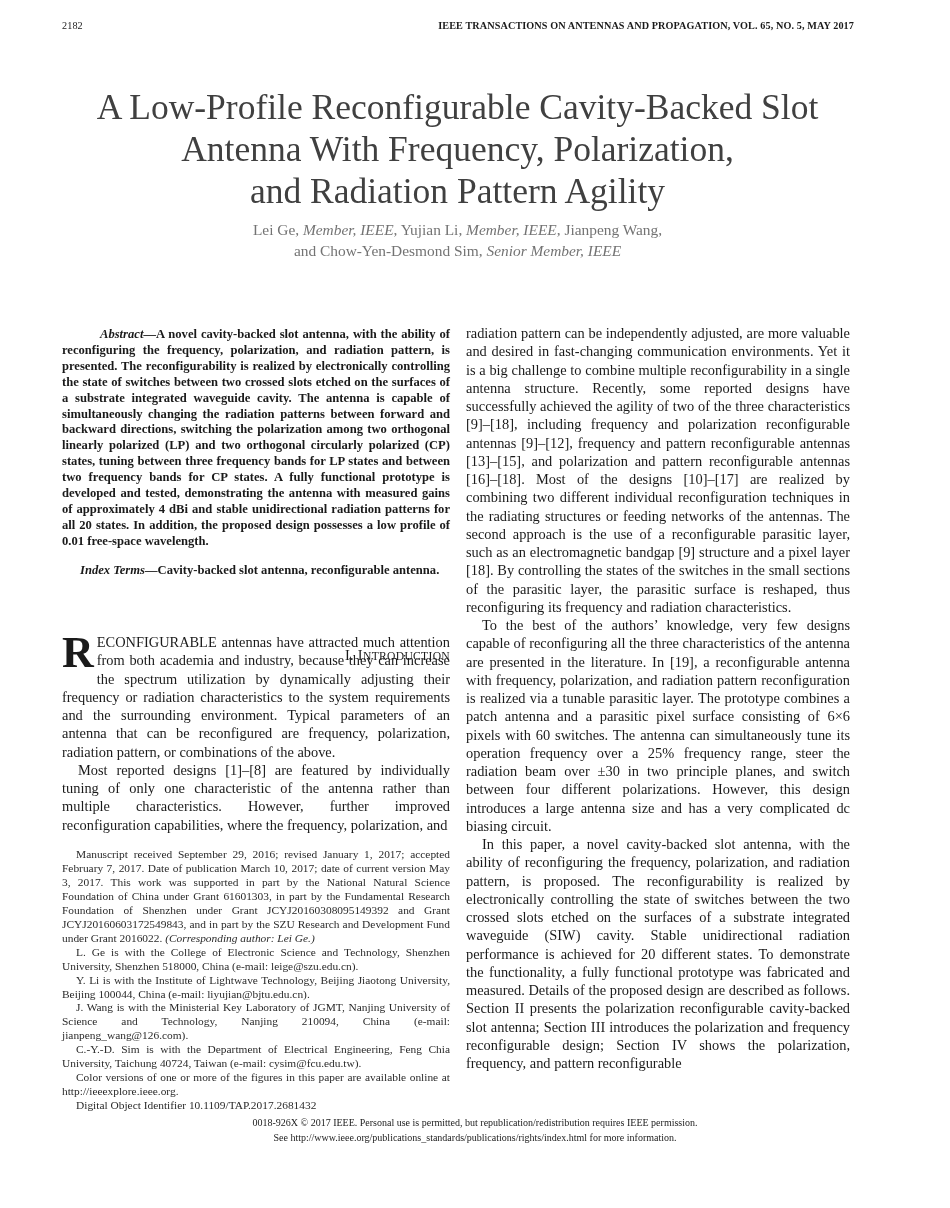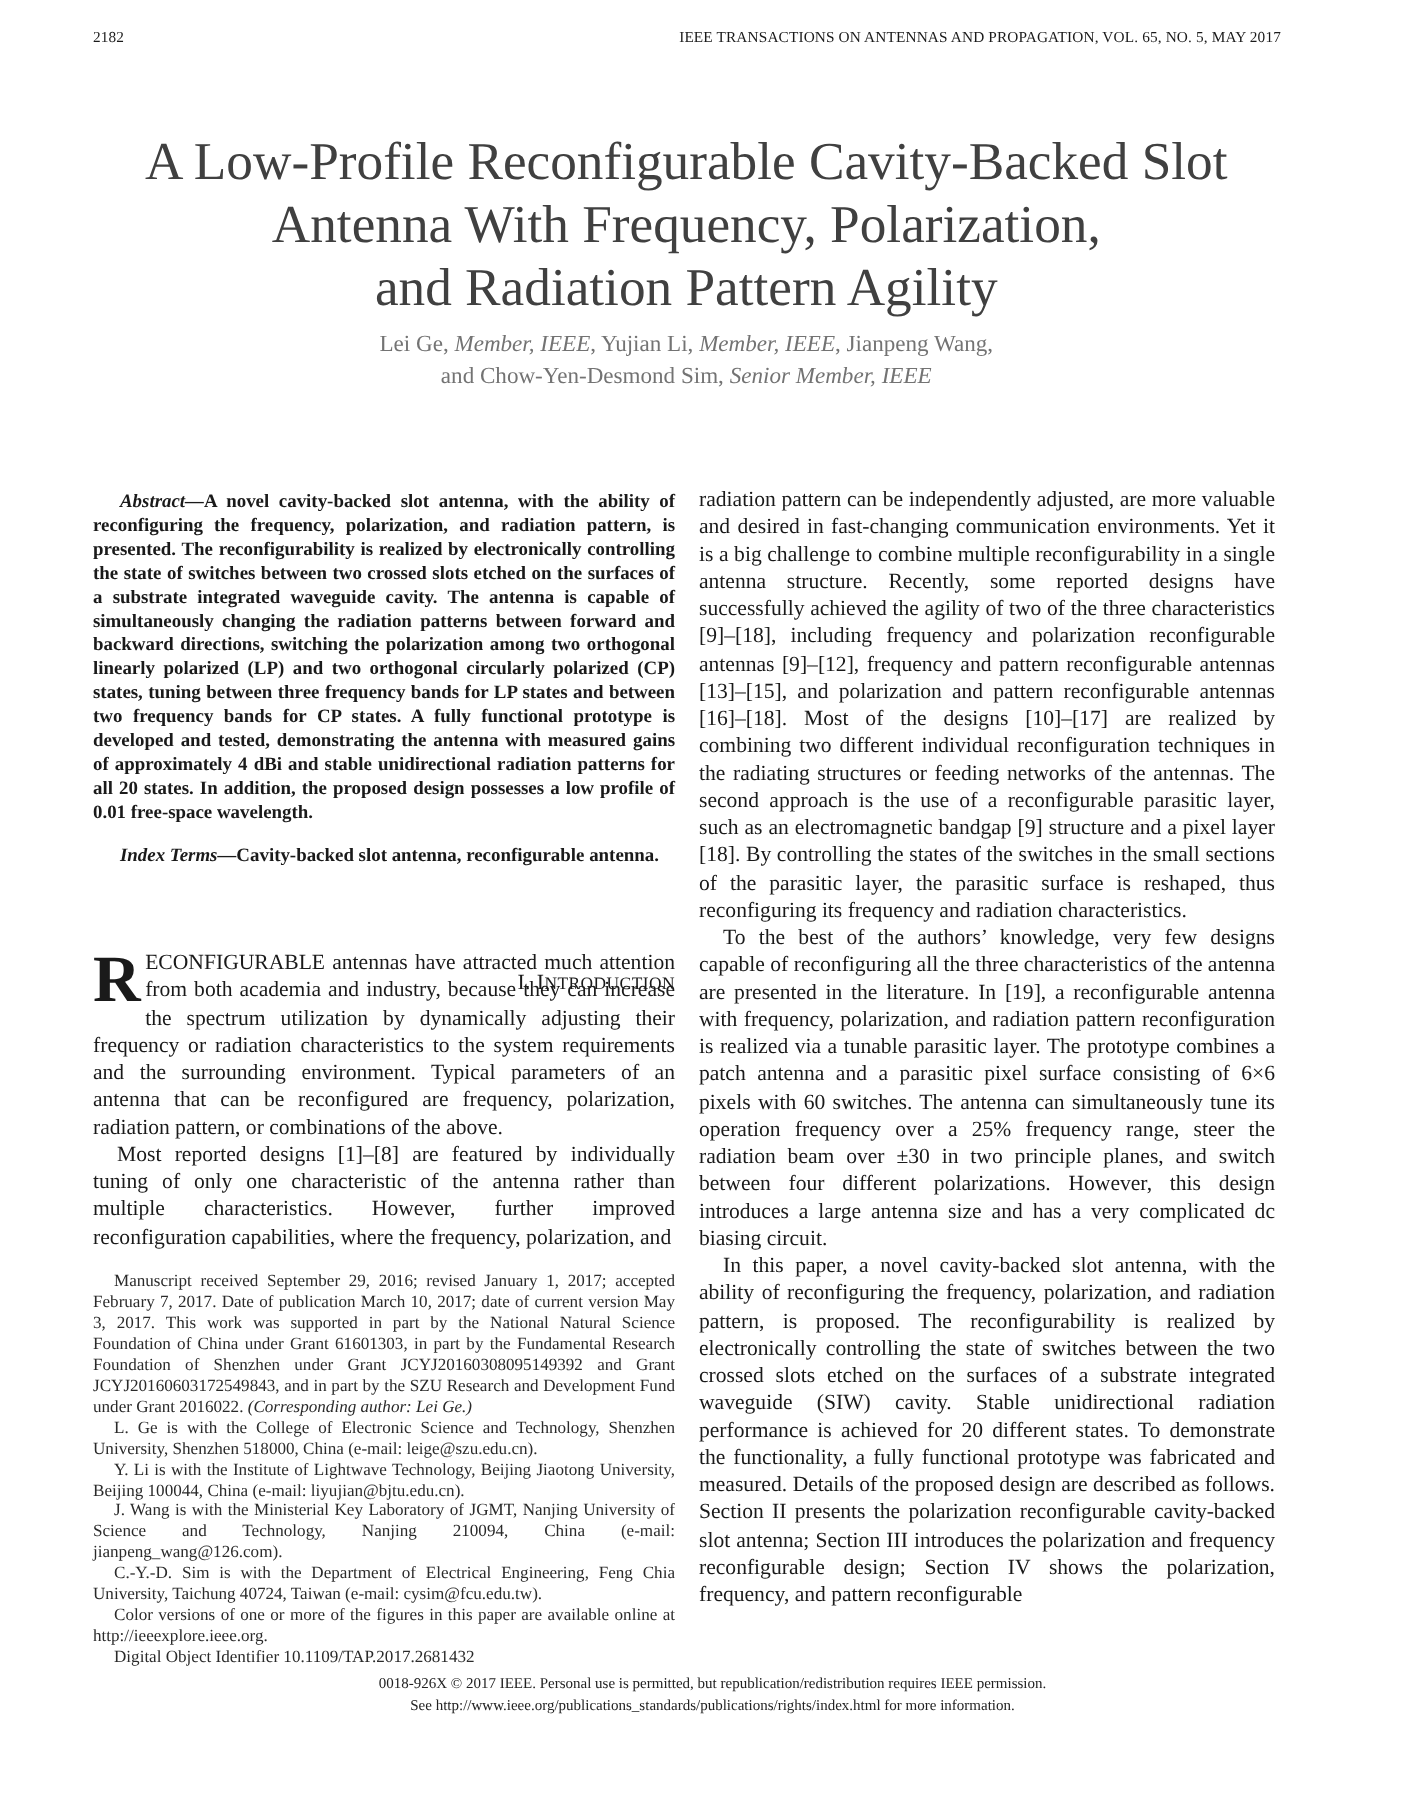--- a/index.html
+++ b/index.html
@@ -1,31 +1,31 @@
 <!DOCTYPE html>
 <html><head>
   <meta charset="utf-8">
   <style>
     html, body { margin: 0; padding: 0; background: #ffffff; }
     body { width: 950px; height: 1208px; position: relative; overflow: hidden;
            font-family: "Liberation Serif", "DejaVu Serif", serif; color: #1a1a1a; }
     .running-header { position: absolute; top: 20px; left: 62px; right: 96px; height: 14px;
            font-size: 10.2px; letter-spacing: 0.1px; }
     .running-header .page-num { position: absolute; left: 0; top: 0; }
-    .running-header .journal { position: absolute; right: 0; top: 0; }
+    .running-header .journal { position: absolute; right: 0; top: 0; font-weight: bold; }
     .title { position: absolute; top: 86px; left: 40px; width: 835px; text-align: center;
            font-size: 35.5px; line-height: 42px; font-weight: normal; margin: 0; color: #404040; }
     .authors { position: absolute; top: 220px; left: 40px; width: 835px; text-align: center;
            font-size: 15.4px; line-height: 20.5px; color: #737373; }
     .authors i { font-style: italic; }
     .col { position: absolute; text-align: justify; }
     .col-left { left: 62px; width: 388px; }
     .col-right { left: 466px; width: 384px; }
     .abstract { top: 327px; font-size: 12.6px; line-height: 15.9px; font-weight: bold; }
-    .abstract .lead { font-style: italic; font-weight: bold; }
+    .abstract .lead { font-style: italic; font-weight: bold; margin-left: 20px; }
     .abstract p, .index-terms p { margin: 0; text-indent: 18px; }
     .index-terms { top: 563px; font-size: 12.6px; line-height: 15.9px; font-weight: bold; }
     .index-terms .lead { font-style: italic; }
     .section-heading { position: absolute; top: 646px; left: 62px; width: 388px; text-align: right;
            font-size: 14.4px; line-height: 18px; letter-spacing: 0.3px; }
     .section-heading .sc { font-size: 11.6px; }
     .intro-left { top: 633px; font-size: 14.4px; line-height: 18.25px; }
     .intro-left p { margin: 0; text-indent: 16px; }
     .intro-left p.first { text-indent: 0; }
     .dropcap { float: left; font-size: 44px; line-height: 34px; font-weight: bold; margin: 3px 3px 0 0;

